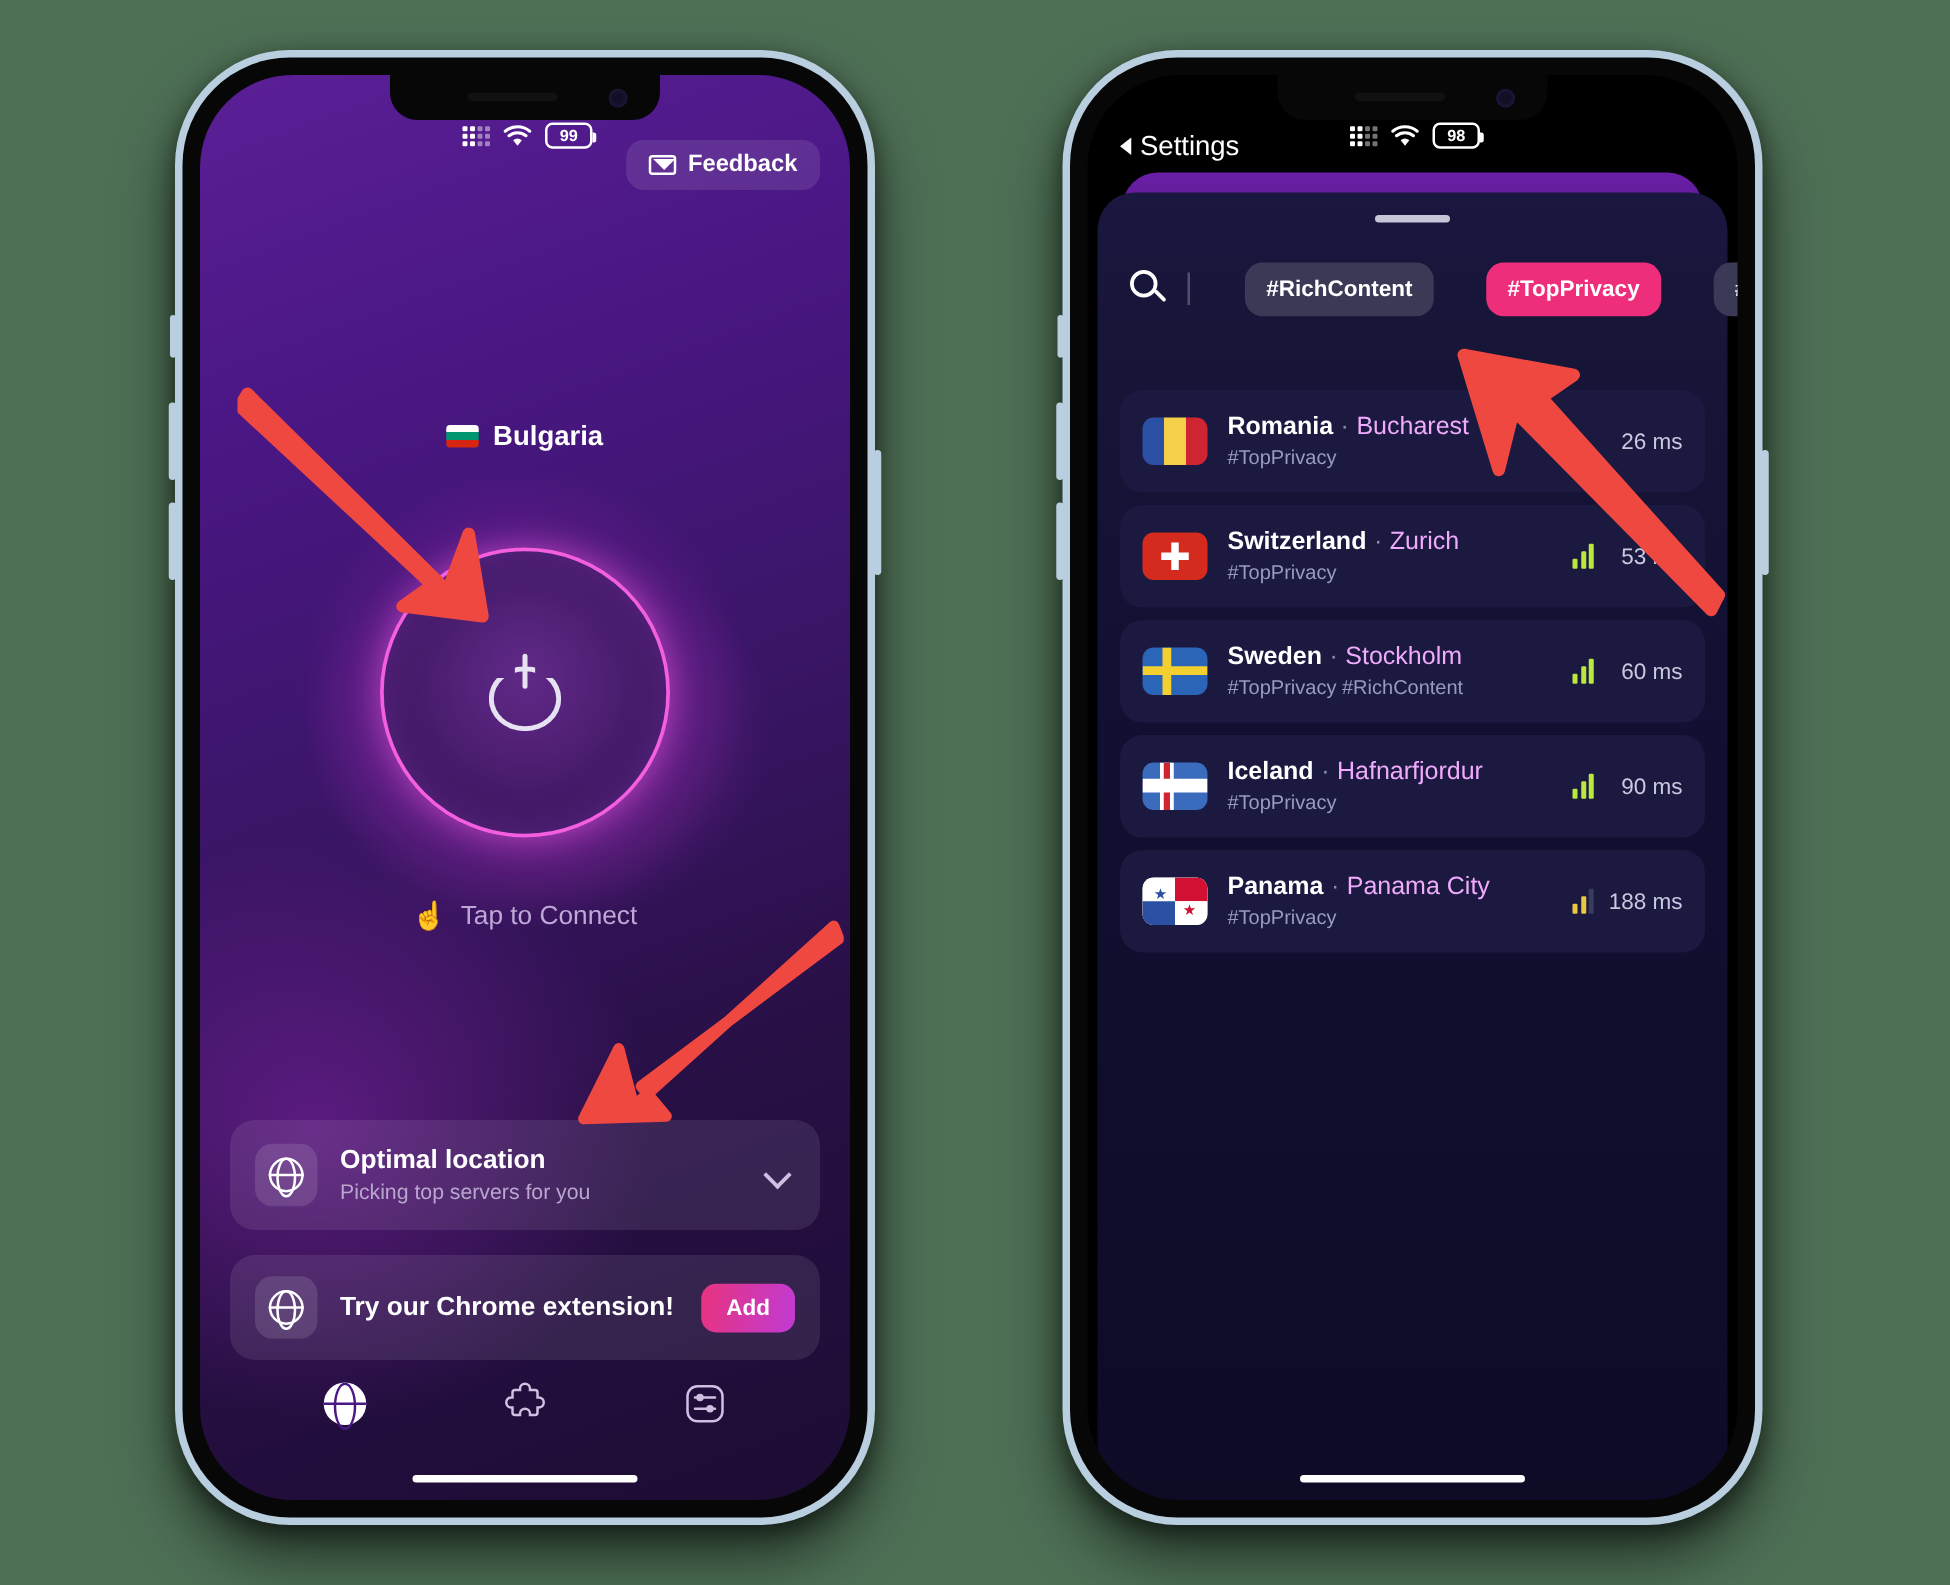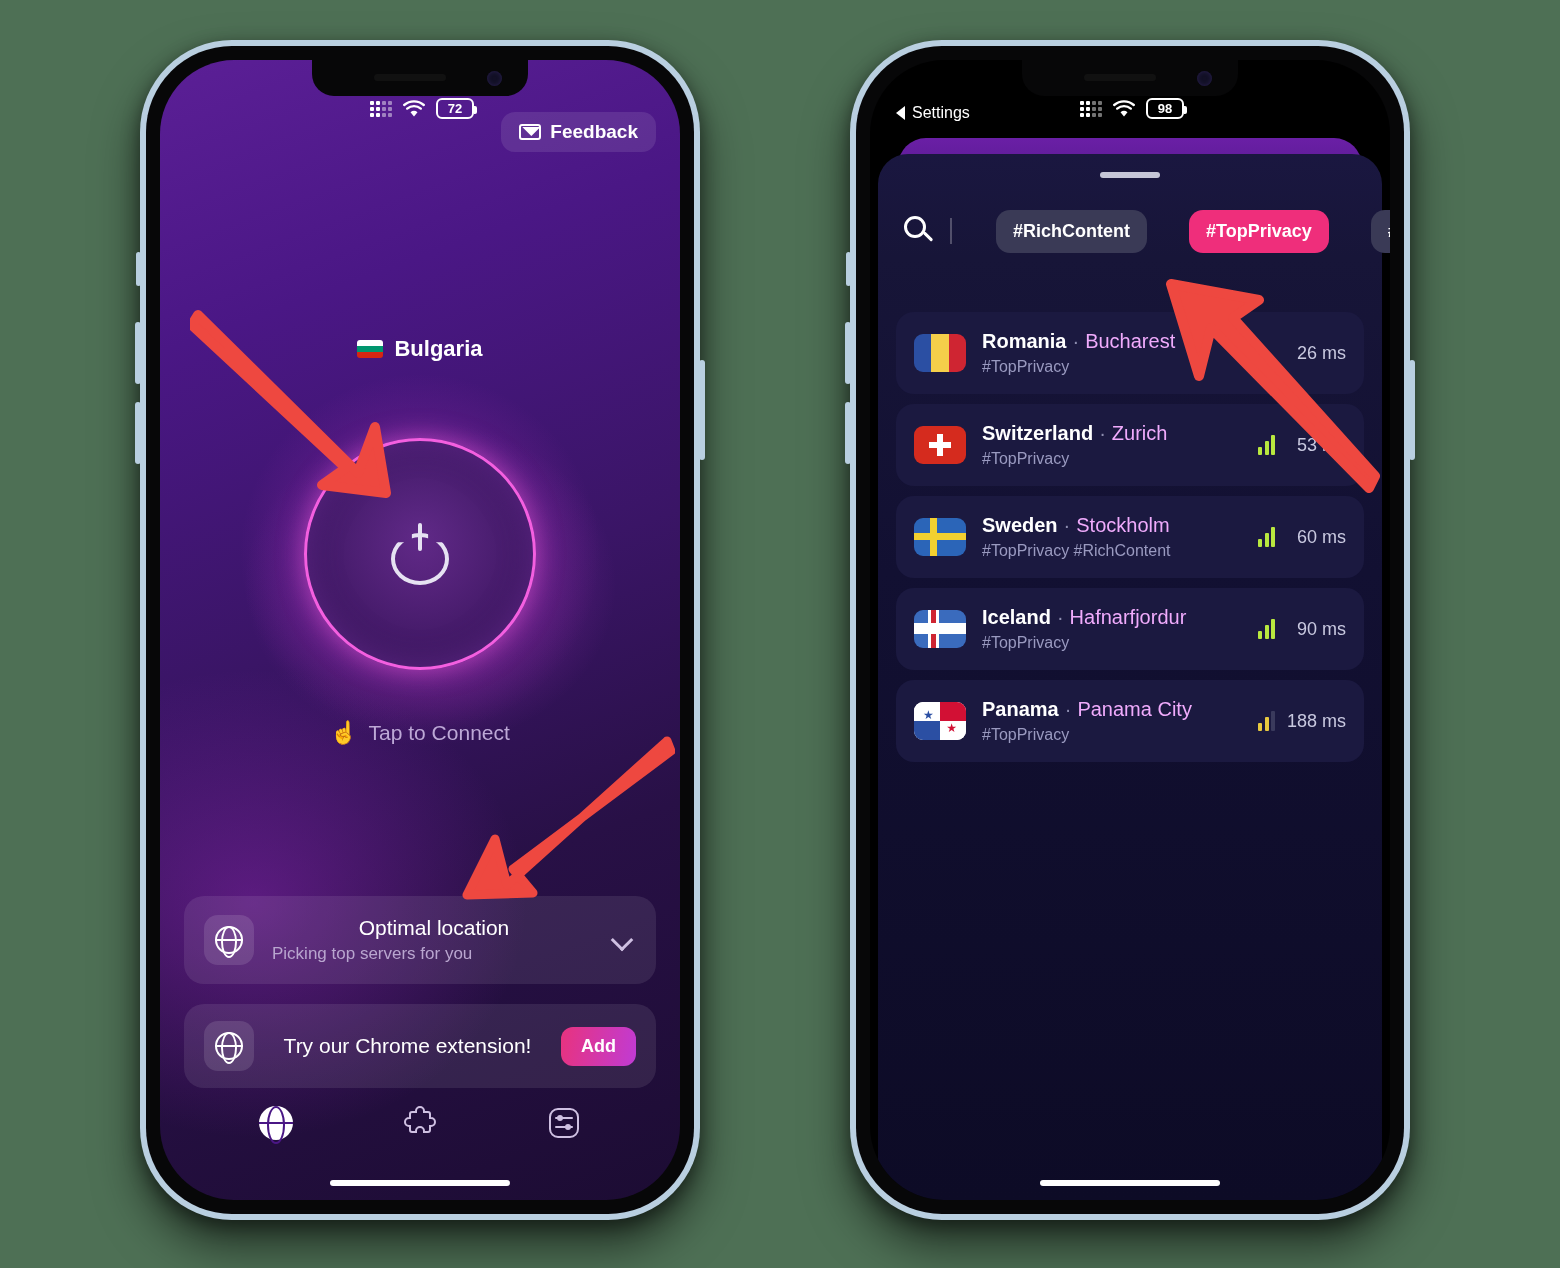--- a/index.html
+++ b/index.html
@@ -166,21 +166,21 @@
     width:50px;height:50px;border-radius:14px;flex:none;
     background:rgba(255,255,255,.12);
     display:flex;align-items:center;justify-content:center;
   }
   .globe{ width:28px;height:28px;border:2px solid #fff;border-radius:50%;position:relative;flex:none; }
   .globe::before{content:"";position:absolute;left:50%;top:-2px;transform:translateX(-50%);
     width:12px;height:28px;border:2px solid #fff;border-radius:50%;}
   .globe::after{content:"";position:absolute;left:-2px;top:50%;transform:translateY(-50%);
     width:28px;height:0;border-top:2px solid #fff;}
   .card .txts{ flex:1; min-width:0; }
-  .card .t1{ color:#fff; font-size:21px; font-weight:400;text-align:center; }
+  .card .t1{ color:#fff; font-size:21px; font-weight:700; }
   .card .t2{ color:#b9a6cf; font-size:17px; margin-top:4px; }
   .chev{
     width:16px;height:16px;border-right:3px solid #cfc0e2;border-bottom:3px solid #cfc0e2;
     transform:rotate(45deg); margin-right:6px; flex:none;
   }
   .card.chrome .t1{ font-size:21px; }
   .add-btn{
     background:linear-gradient(100deg,#e8337e 0%, #c03bd4 100%);
     color:#fff;font-weight:700;font-size:18px;
     padding:9px 20px;border-radius:12px;flex:none;
@@ -199,21 +199,21 @@
     width:14px;height:34px;border:2px solid #4a1785;border-radius:50%;}
   .globe-solid::after{content:"";position:absolute;left:0;top:50%;transform:translateY(-50%);
     width:34px;height:0;border-top:2px solid #4a1785;}
   .puzzle svg, .sliders svg{ display:block; }
 
   
   .scr-right{ background:#000; }
   .rt-statusbar{ color:#fff; }
   .back-settings{
     position:absolute; top:44px; left:26px; z-index:36;
-    color:#fff; font-size:16px; display:flex; align-items:center; gap:7px;
+    color:#fff; font-size:22px; display:flex; align-items:center; gap:7px;
   }
   .back-settings .tri{
     width:0;height:0;border-top:7px solid transparent;border-bottom:7px solid transparent;
     border-right:9px solid #fff;
   }
   .sheet-back{
     position:absolute; top:78px; left:28px; right:28px; height:120px;
     border-radius:28px 28px 0 0;
     background:linear-gradient(180deg,#6a1fa6 0%, #3a1366 100%);
   }
@@ -324,21 +324,21 @@
                 <i class="dim"></i>
                 <i class="dim"></i>
             </span>
             <span class="wifi">
               <svg width="24" height="18" viewBox="0 0 24 18">
                 <path d="M12 16.5 L8.5 12.2 A5.6 5.6 0 0 1 15.5 12.2 Z" fill="#fff"></path>
                 <path d="M5.2 8.6 A10.5 10.5 0 0 1 18.8 8.6" stroke="#fff" stroke-width="2.4" fill="none" stroke-linecap="round"></path>
                 <path d="M2.2 5.0 A15 15 0 0 1 21.8 5.0" stroke="#fff" stroke-width="2.4" fill="none" stroke-linecap="round"></path>
               </svg>
             </span>
-            <span class="batt">72</span>
+            <span class="batt">99</span>
           </div>
         </div>
 
         <div class="feedback">
           <span class="env"></span>
           <span>Feedback</span>
         </div>
 
         <div class="vpn-state">
           <div class="loc">

